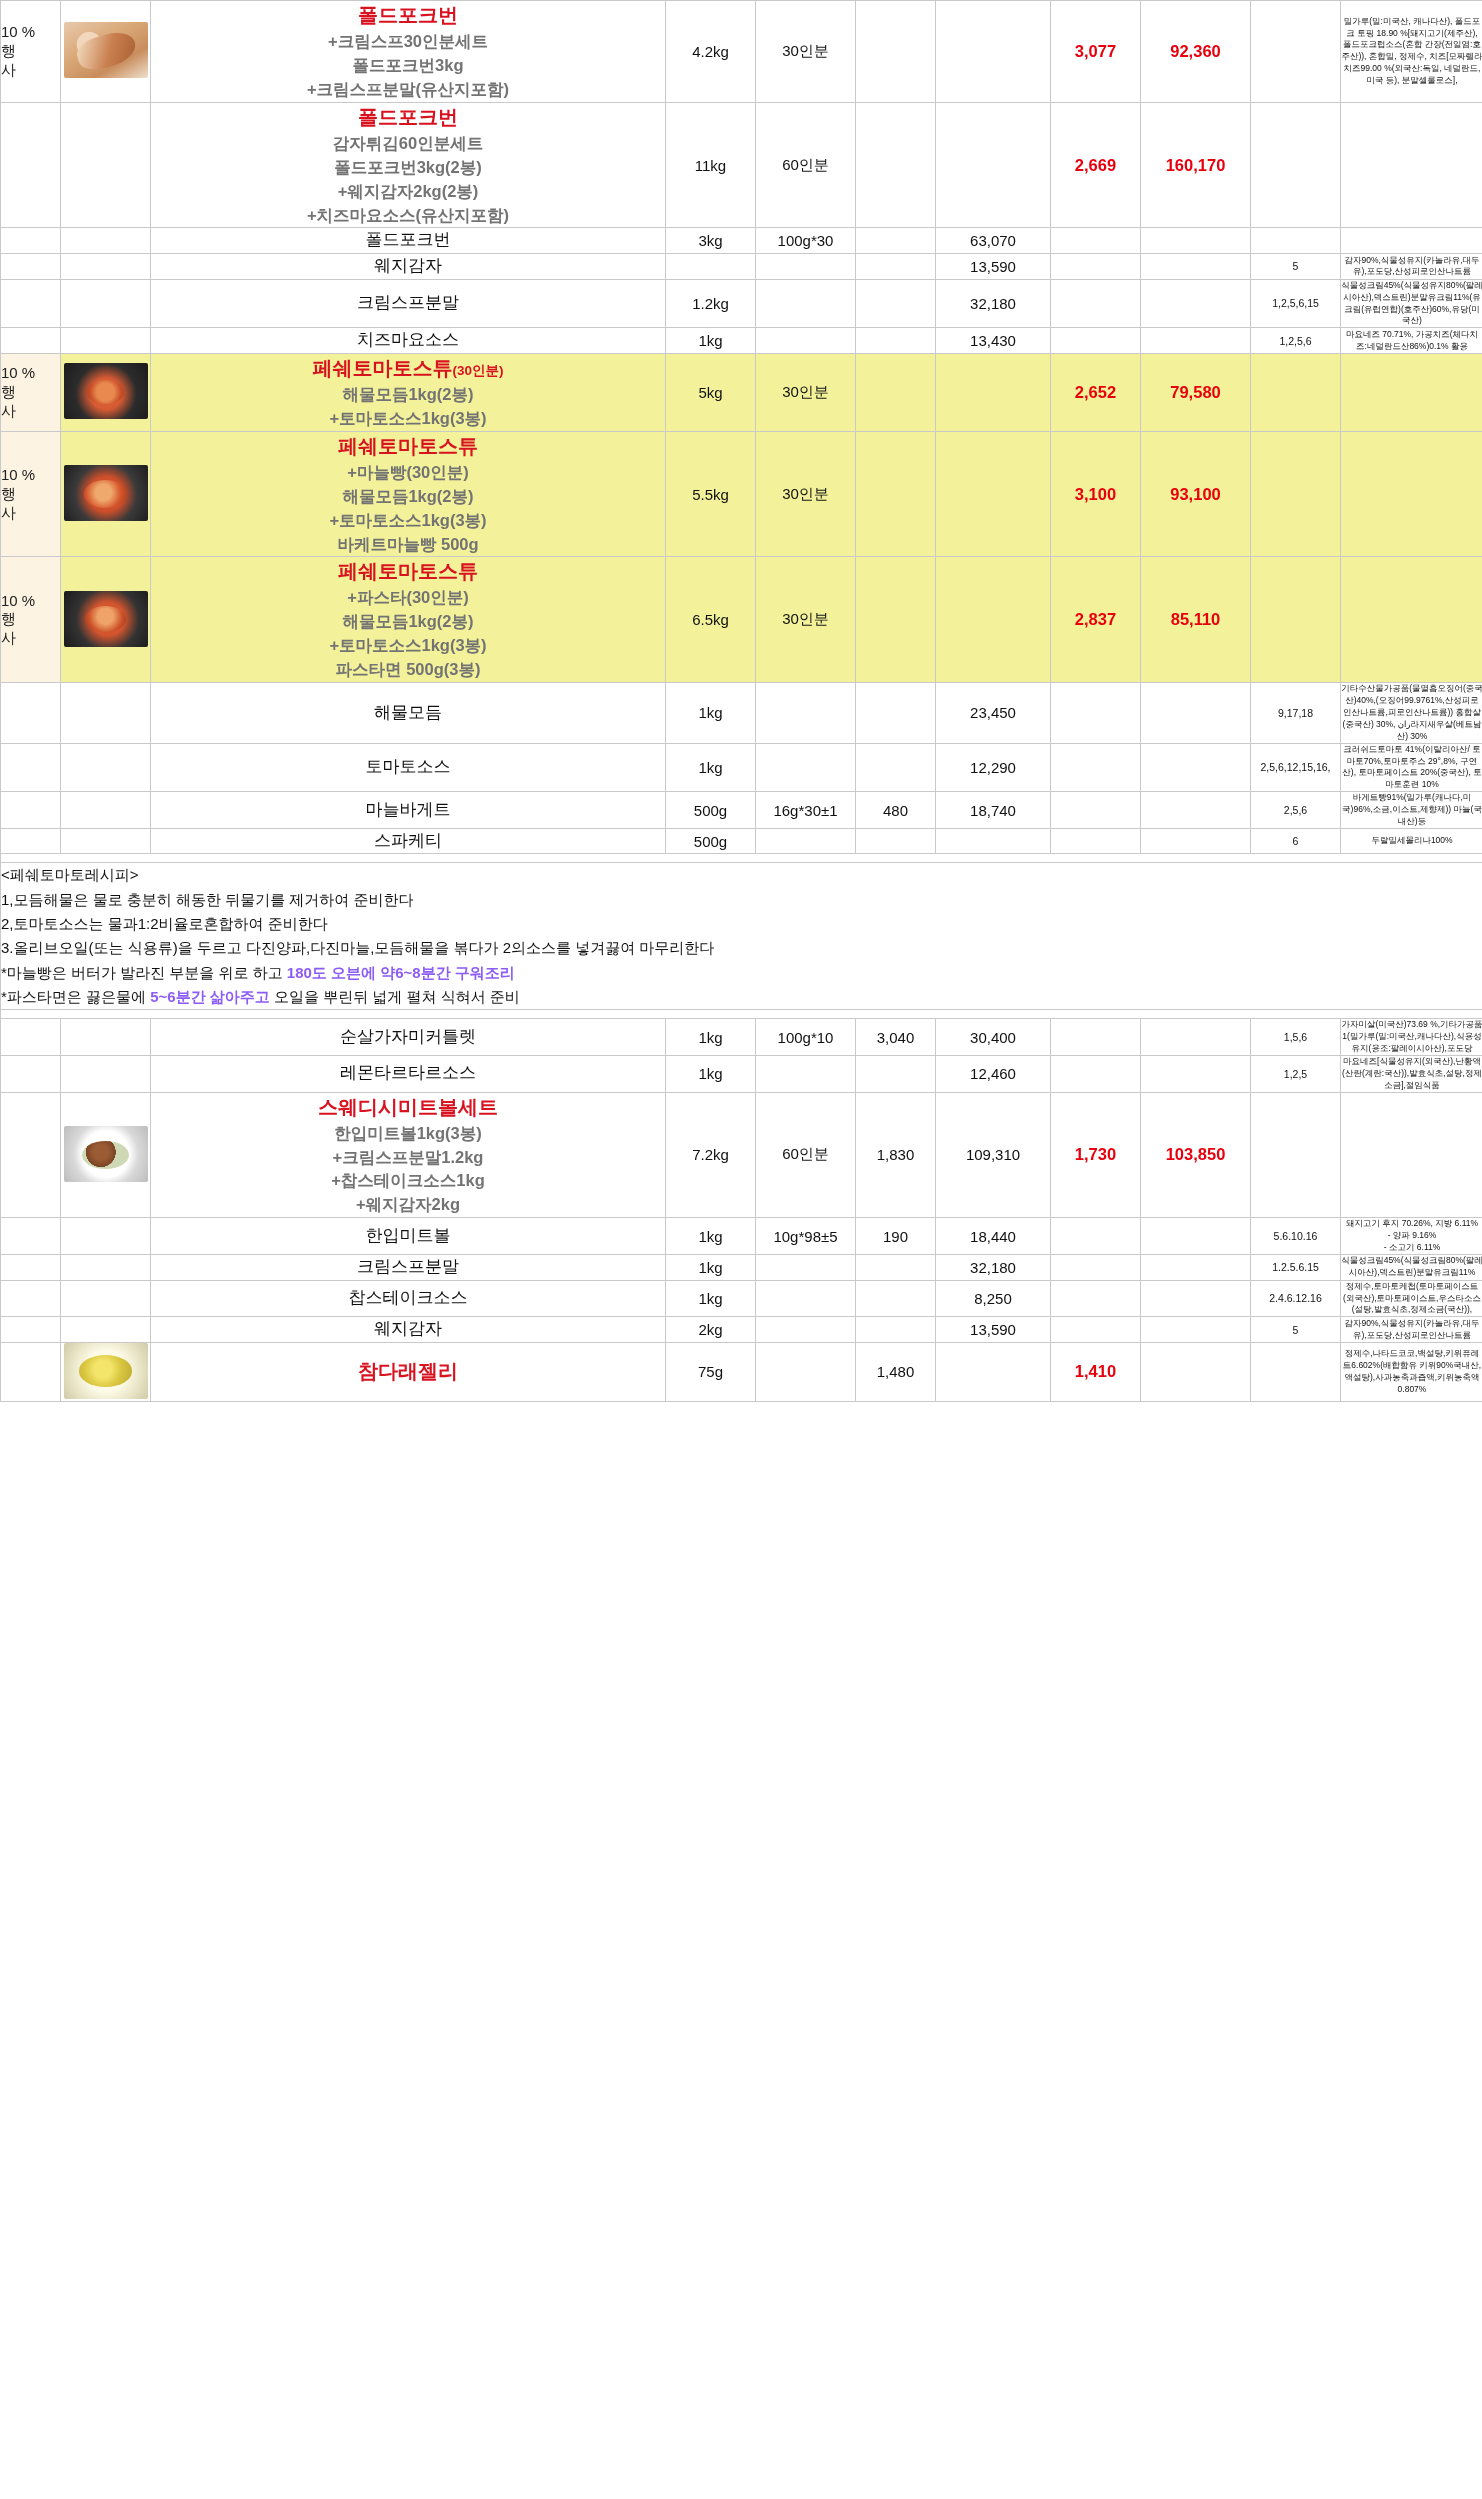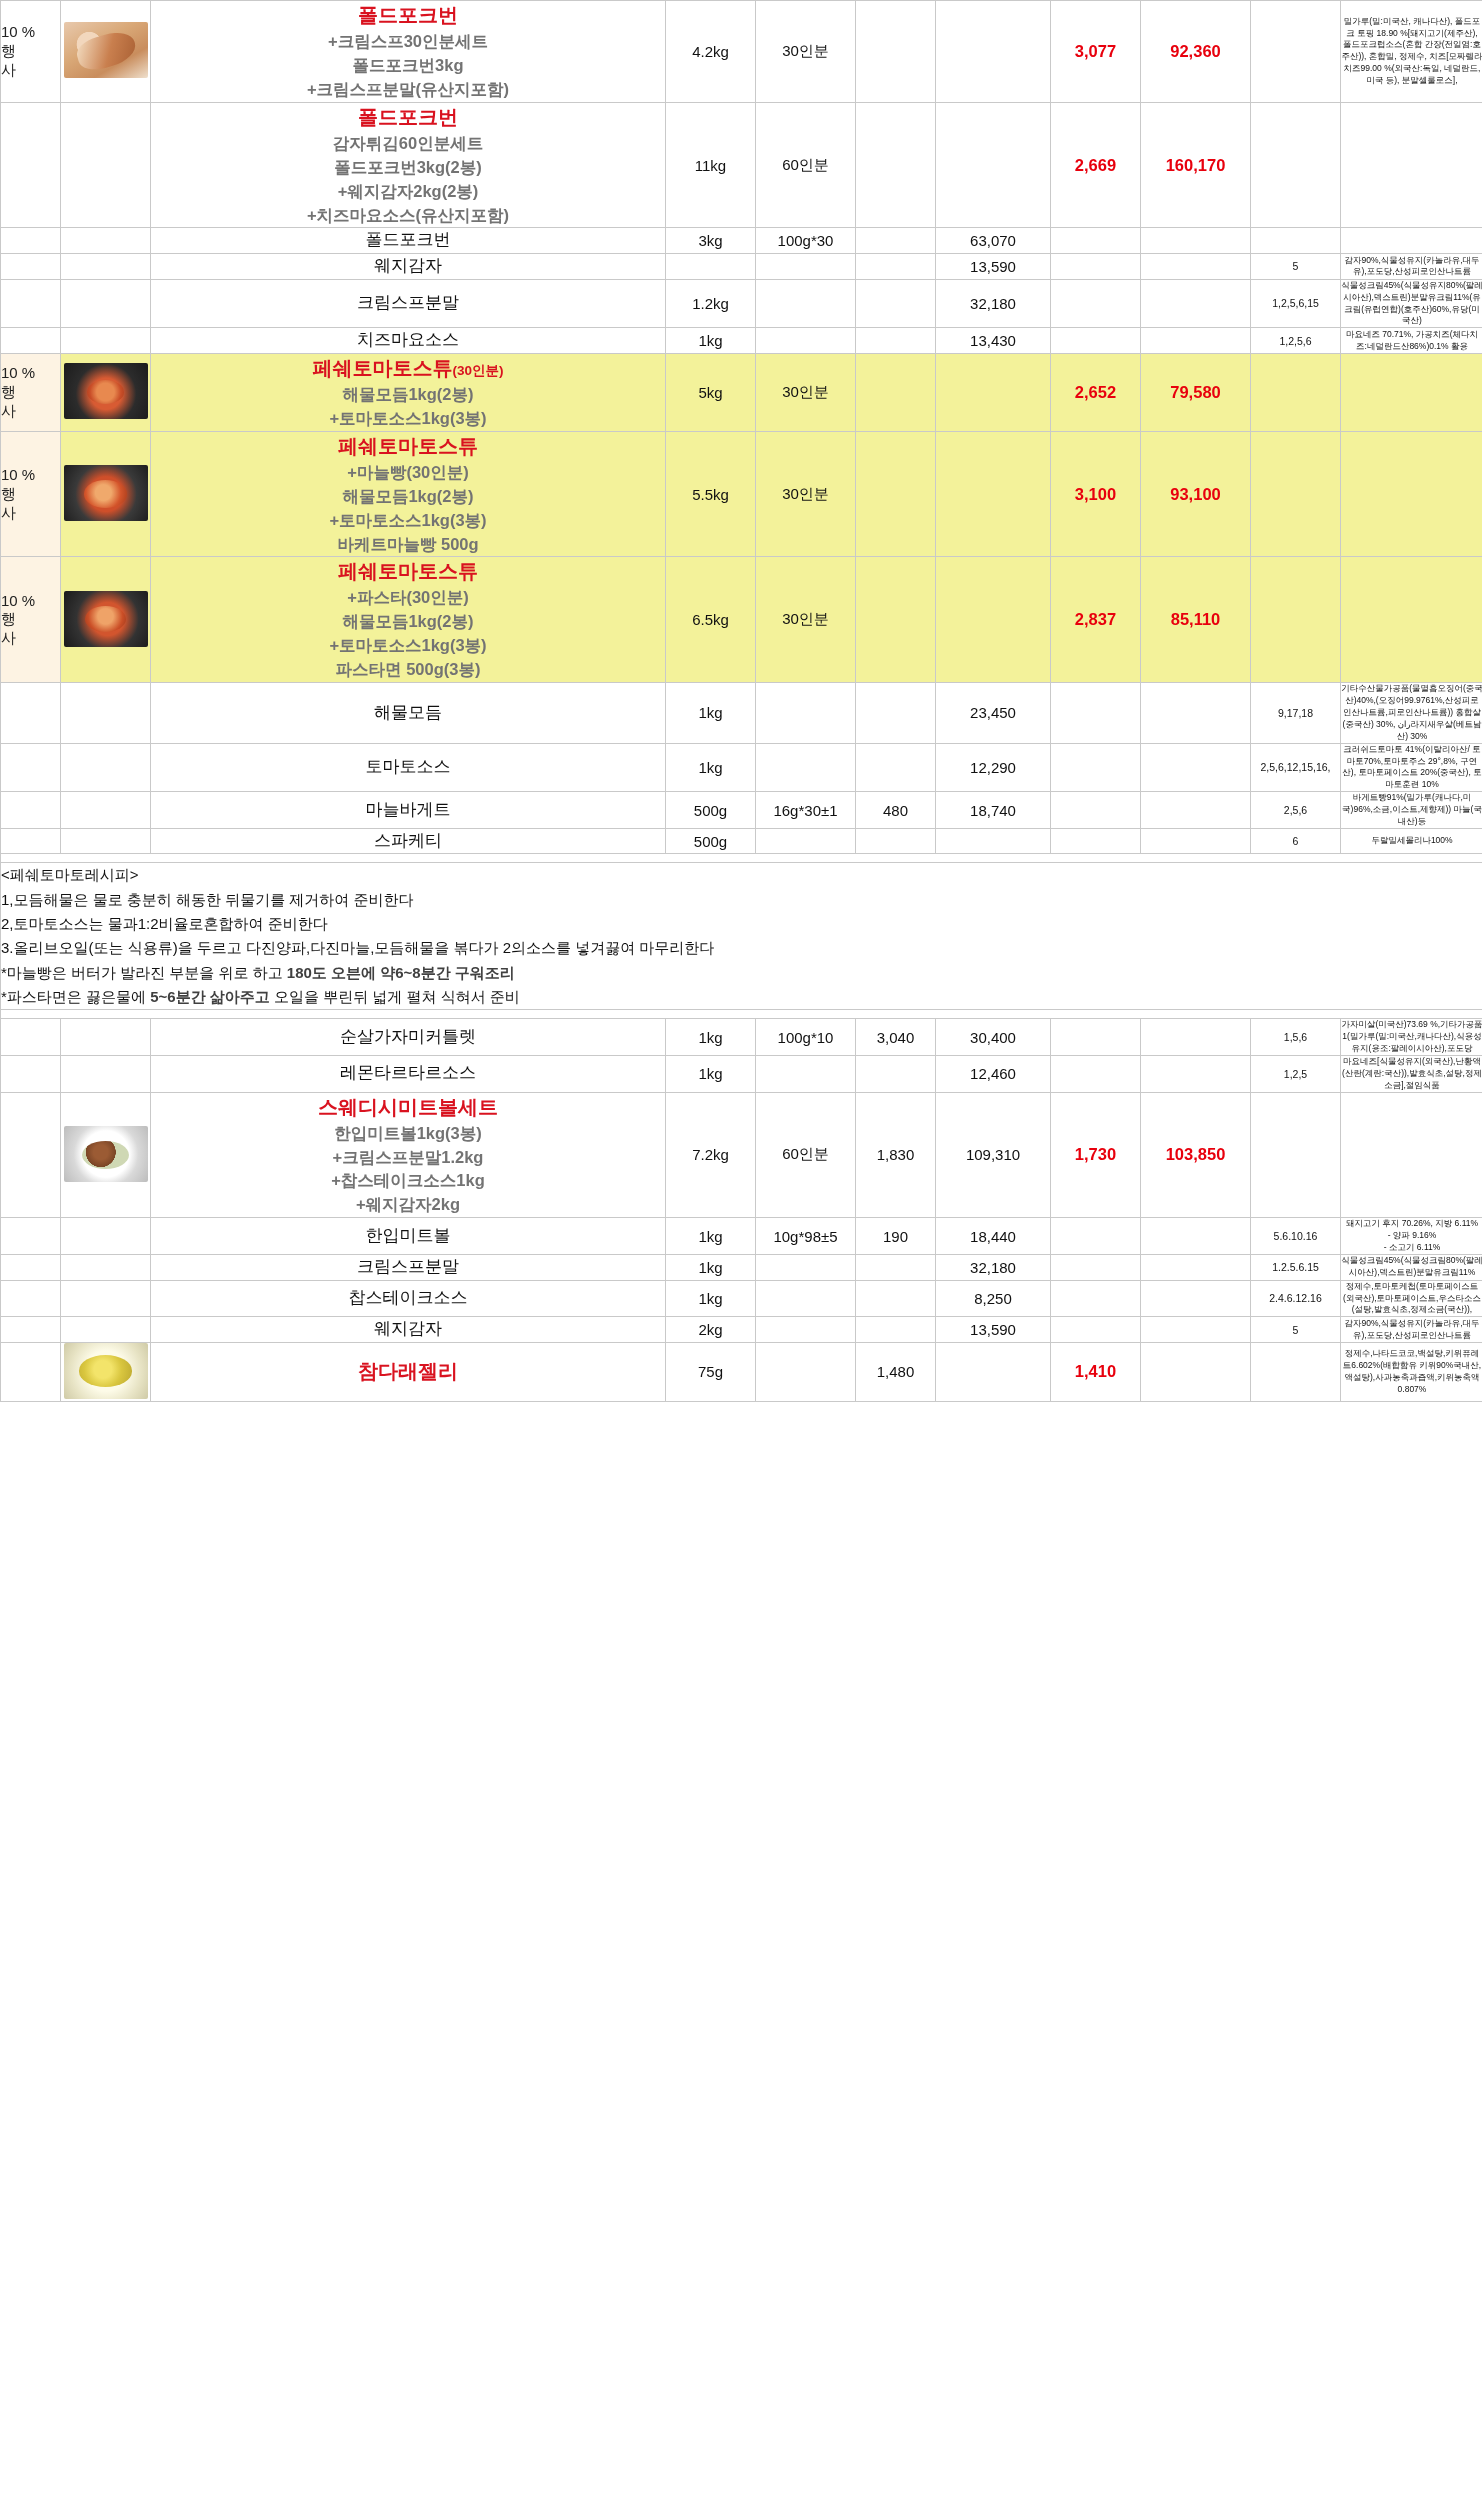--- a/index.html
+++ b/index.html
@@ -179,21 +179,21 @@
   tr.highlight > td.badge-cell { background: #fdf3e3; }
 
   .recipe-cell {
     padding: 9px 11px 9px 75px;
     font-size: 15px;
     line-height: 1.62;
     color: #111;
     text-align: left;
   }
   .recipe-cell .r-line { display:block; white-space: pre-wrap; }
-  .recipe-cell .hl-red { color:#404040; font-weight:bold;margin-top:41px; }
+  .recipe-cell .hl-red { color:#8b5cf6; font-weight:bold;margin-top:41px; }
   .green-strip { background:#e2efd9; }
   .blank-row td { height: 9px; border-left:0.5px solid #c9c9c9; border-right:0.5px solid #c9c9c9;}
 </style>
 </head>
 <body>
 
 <div class="page">
   <table class="catalog">
     <colgroup>
       <col class="c-badge">

